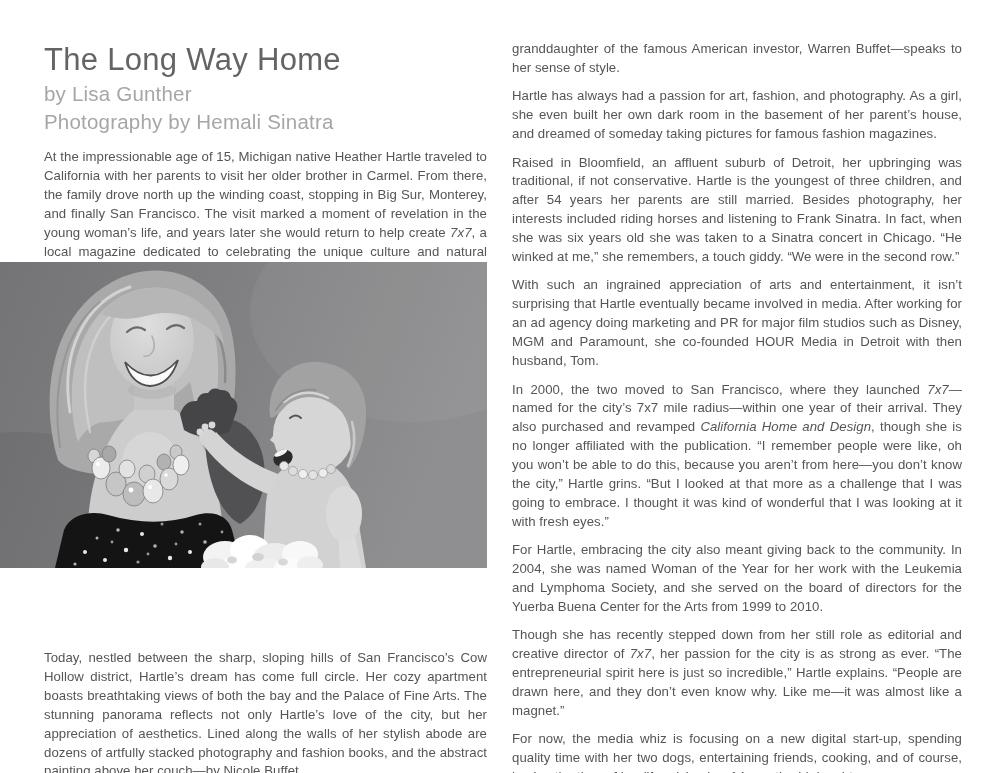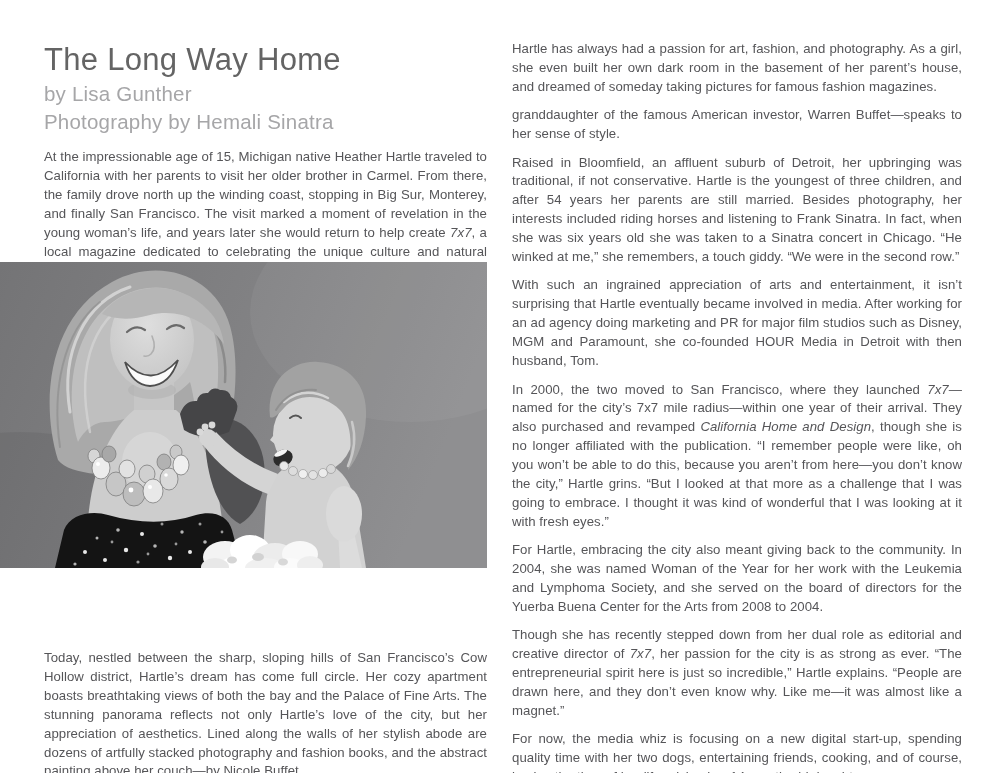--- a/index.html
+++ b/index.html
@@ -208,24 +208,24 @@
         <ellipse cx="258" cy="295" rx="6" ry="4" fill="#d2d2d2"></ellipse>
         <ellipse cx="283" cy="300" rx="5" ry="3.5" fill="#d8d8d8"></ellipse>
         <ellipse cx="232" cy="298" rx="5" ry="3.5" fill="#d5d5d5"></ellipse>
       </g>
     </svg>
   </figure>
 
   <p class="body-par p-left-3"><span>Today, nestled between the sharp, sloping hills of San Francisco’s Cow Hollow district, Hartle’s dream has come full circle. Her cozy apartment boasts breathtaking views of both the bay and the Palace of Fine Arts. The stunning panorama reflects not only Hartle’s love of the city, but her appreciation of aesthetics. Lined along the walls of her stylish abode are dozens of artfully stacked photography and fashion books, and the abstract painting above her couch—by Nicole Buffet,</span></p>
 
   <div class="right-col">
+    <p class="body-par"><span>granddaughter of the famous American investor, Warren Buffet—speaks to her sense of style.</span></p>
     <p class="body-par"><span>Hartle has always had a passion for art, fashion, and photography. As a girl, she even built her own dark room in the basement of her parent’s house, and dreamed of someday taking pictures for famous fashion magazines.</span></p>
-    <p class="body-par"><span>granddaughter of the famous American investor, Warren Buffet—speaks to her sense of style.</span></p>
     <p class="body-par"><span>Raised in Bloomfield, an affluent suburb of Detroit, her upbringing was traditional, if not conservative. Hartle is the youngest of three children, and after 54 years her parents are still married. Besides photography, her interests included riding horses and listening to Frank Sinatra. In fact, when she was six years old she was taken to a Sinatra concert in Chicago. “He winked at me,” she remembers, a touch giddy. “We were in the second row.”</span></p>
     <p class="body-par"><span>With such an ingrained appreciation of arts and entertainment, it isn’t surprising that Hartle eventually became involved in media. After working for an ad agency doing marketing and PR for major film studios such as Disney, MGM and Paramount, she co-founded HOUR Media in Detroit with then husband, Tom.</span></p>
     <p class="body-par"><span>In 2000, the two moved to San Francisco, where they launched </span><span class="italic">7x7</span><span>—named for the city’s 7x7 mile radius—within one year of their arrival. They also purchased and revamped </span><span class="italic">California Home and Design</span><span>, though she is no longer affiliated with the publication. “I remember people were like, oh you won’t be able to do this, because you aren’t from here—you don’t know the city,” Hartle grins. “But I looked at that more as a challenge that I was going to embrace. I thought it was kind of wonderful that I was looking at it with fresh eyes.”</span></p>
-    <p class="body-par"><span>For Hartle, embracing the city also meant giving back to the community. In 2004, she was named Woman of the Year for her work with the Leukemia and Lymphoma Society, and she served on the board of directors for the Yuerba Buena Center for the Arts from 2008 to 2004.</span></p>
-    <p class="body-par"><span>Though she has recently stepped down from her dual role as editorial and creative director of </span><span class="italic">7x7</span><span>, her passion for the city is as strong as ever. “The entrepreneurial spirit here is just so incredible,” Hartle explains. “People are drawn here, and they don’t even know why. Like me—it was almost like a magnet.”</span></p>
+    <p class="body-par"><span>For Hartle, embracing the city also meant giving back to the community. In 2004, she was named Woman of the Year for her work with the Leukemia and Lymphoma Society, and she served on the board of directors for the Yuerba Buena Center for the Arts from 1999 to 2010.</span></p>
+    <p class="body-par"><span>Though she has recently stepped down from her still role as editorial and creative director of </span><span class="italic">7x7</span><span>, her passion for the city is as strong as ever. “The entrepreneurial spirit here is just so incredible,” Hartle explains. “People are drawn here, and they don’t even know why. Like me—it was almost like a magnet.”</span></p>
     <p class="body-par"><span>For now, the media whiz is focusing on a new digital start-up, spending quality time with her two dogs, entertaining friends, cooking, and of course, having the time of her life raising her 14-month-old daughter.</span></p>
 
   </div>
 
 </div>
 
 </body></html>

